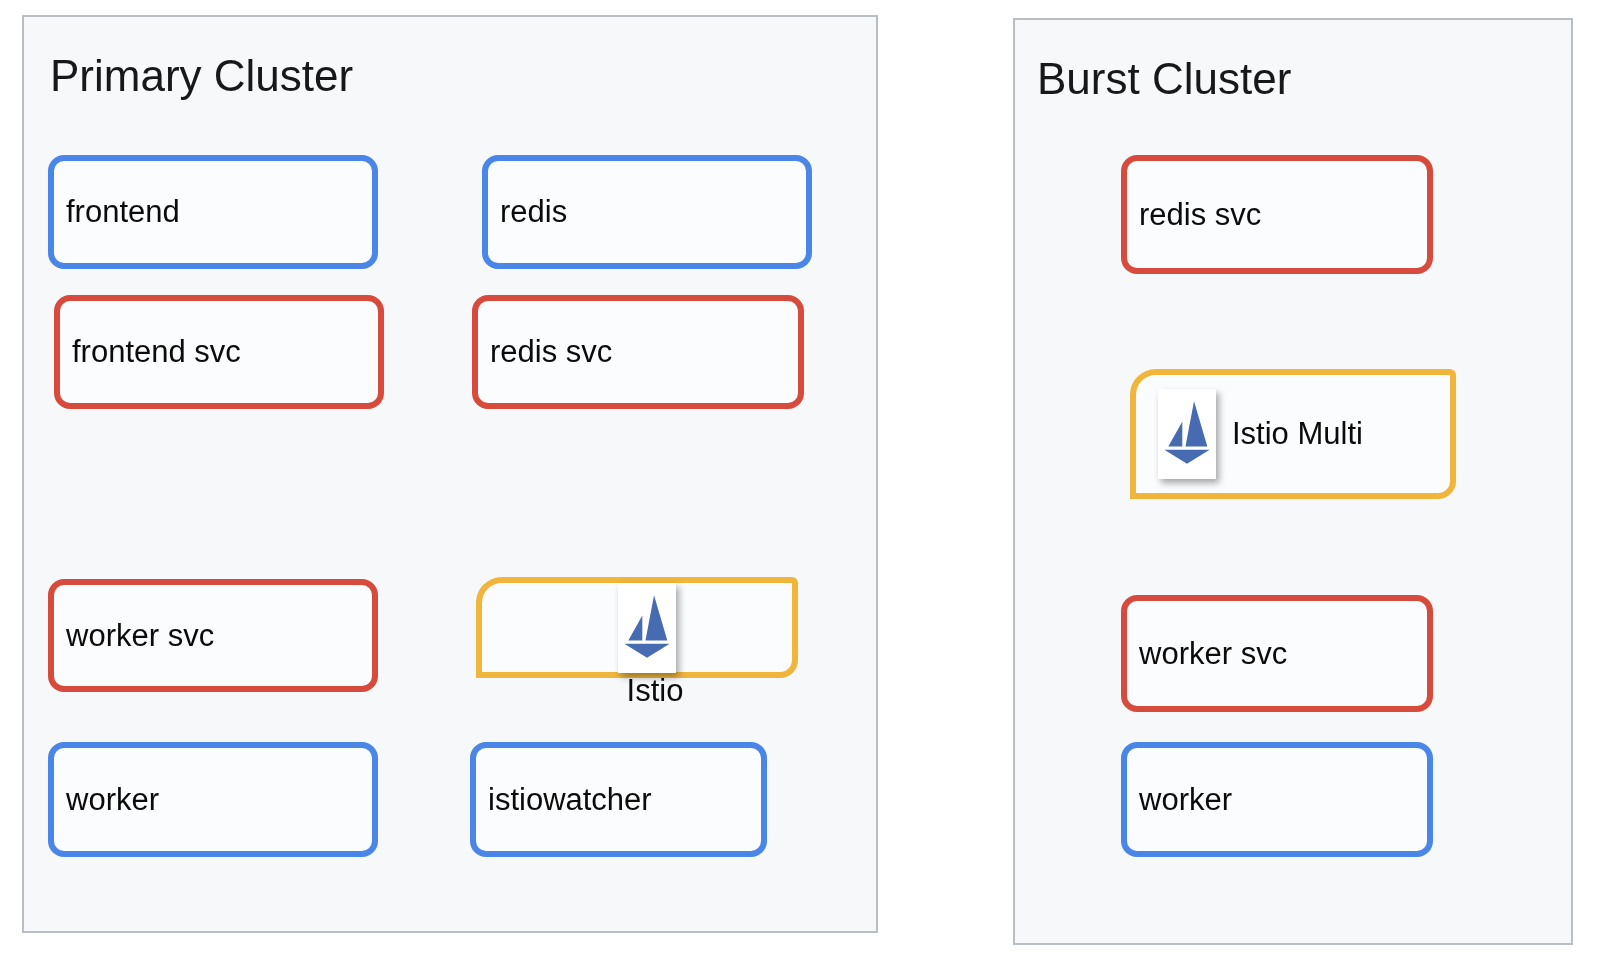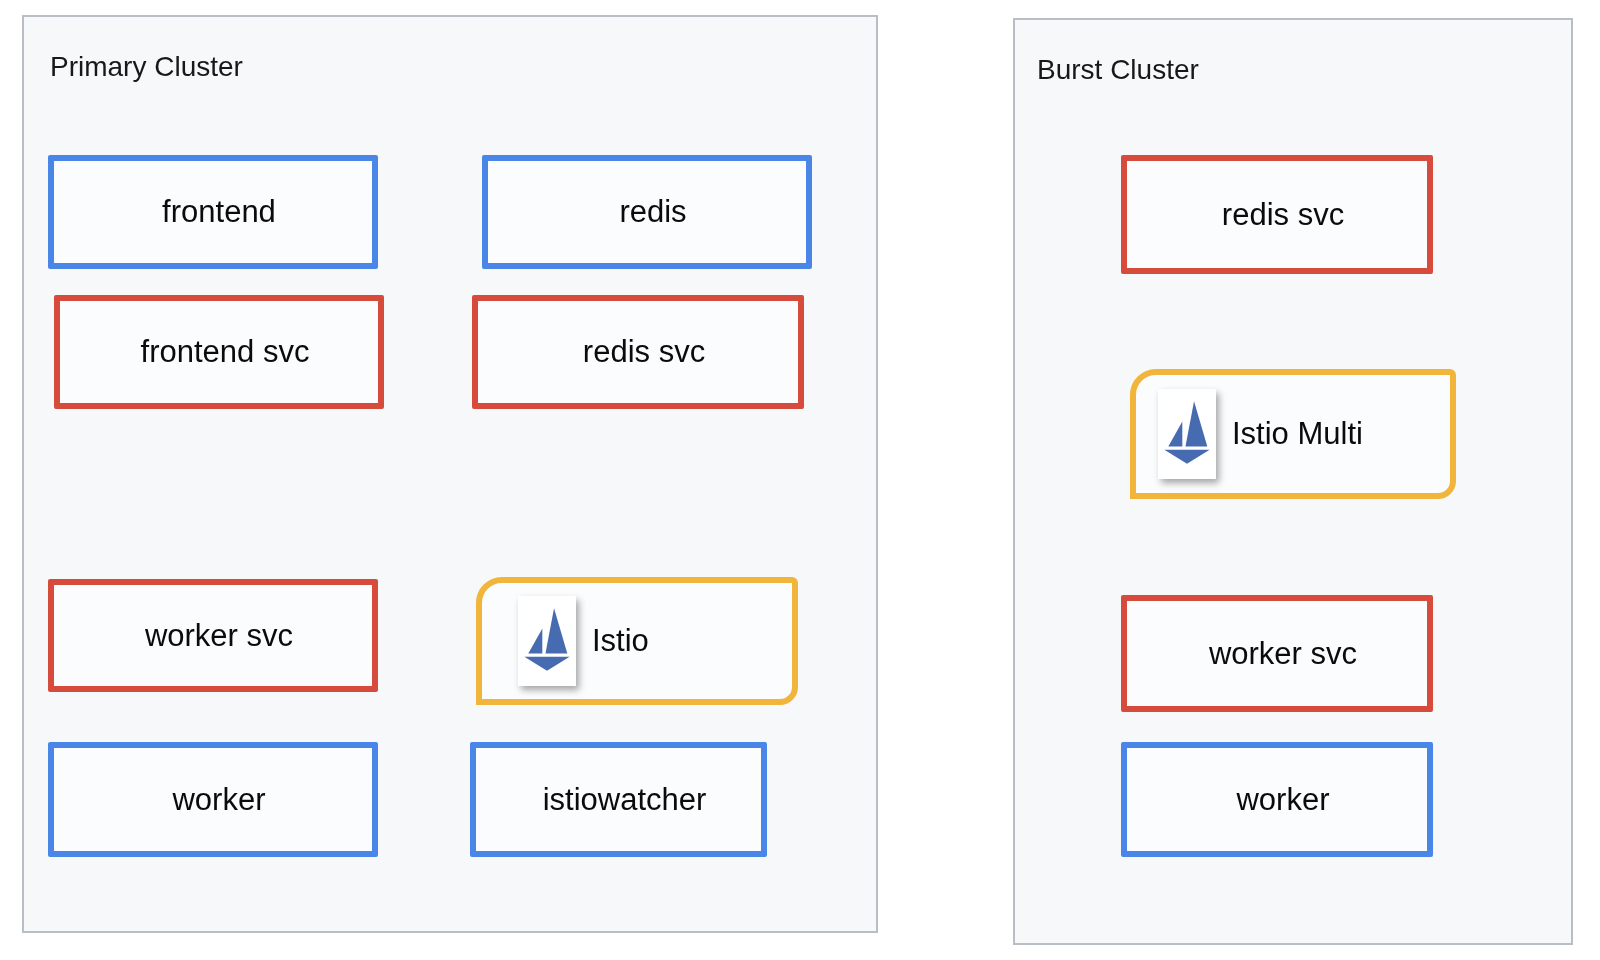--- a/index.html
+++ b/index.html
@@ -13,56 +13,55 @@
   .cluster{
     position:absolute;
     background:var(--panel-bg);
     border:2px solid var(--panel-border);
     box-sizing:border-box;
   }
   #primary-cluster{left:22px;top:15px;width:856px;height:918px;}
   #burst-cluster{left:1013px;top:18px;width:560px;height:927px;}
   .cluster-title{
     position:absolute;
-    font-size:28px;
+    font-size:44px;
     color:#17181a;
     white-space:nowrap;
   }
   #primary-cluster .cluster-title{left:26px;top:34px;}
   #burst-cluster .cluster-title{left:22px;top:34px;}
 
   .node{
     position:absolute;
     box-sizing:border-box;
     border:6px solid #888;
-    border-radius:2px;
+    border-radius:16px;
     background:var(--node-bg);
     display:flex;
     align-items:center;
-    justify-content:center;
     font-size:31px;
     color:#0b0b0b;
     white-space:nowrap;
     padding-left:12px;
   }
   .node.blue{border-color:var(--blue);}
   .node.red{border-color:var(--red);}
   .node.yellow{
     border-color:var(--yellow);
     border-radius:26px 6px 18px 0;
     justify-content:flex-start;
   }
 
   
   #p-frontend{left:24px;top:138px;width:330px;height:114px;}
   #p-redis{left:448px;top:138px;width:330px;height:114px;margin-left:10px;}
   #p-frontend-svc{left:30px;top:278px;width:330px;height:114px;}
   #p-redis-svc{left:448px;top:278px;width:332px;height:114px;}
   #p-worker-svc{left:24px;top:562px;width:330px;height:113px;}
-  #p-istio{left:452px;top:560px;width:322px;height:128px;padding-left:36px;}
+  #p-istio{left:452px;top:560px;width:322px;height:101px;padding-left:36px;flex-direction:column;}
   #p-worker{left:24px;top:725px;width:330px;height:115px;}
   #p-istiowatcher{left:446px;top:725px;width:297px;height:115px;}
 
   
   #b-redis-svc{left:106px;top:135px;width:312px;height:119px;}
   #b-istio-multi{left:115px;top:349px;width:326px;height:130px;padding-left:22px;}
   #b-worker-svc{left:106px;top:575px;width:312px;height:117px;}
   #b-worker{left:106px;top:722px;width:312px;height:115px;}
 
   .istio-badge{

